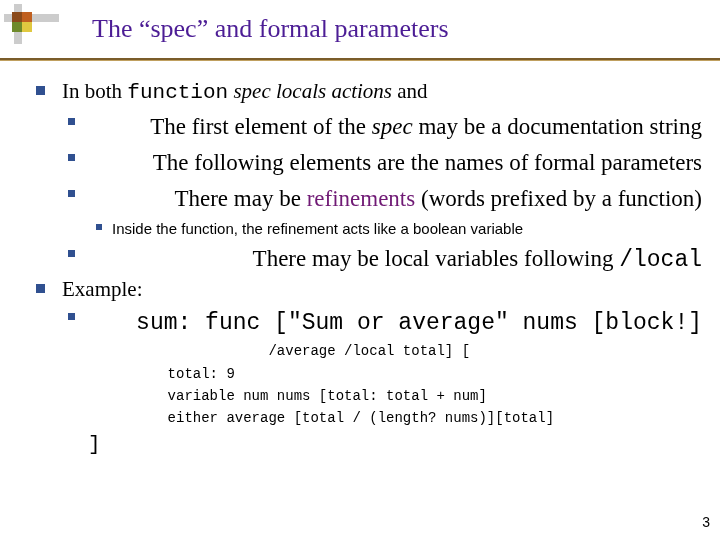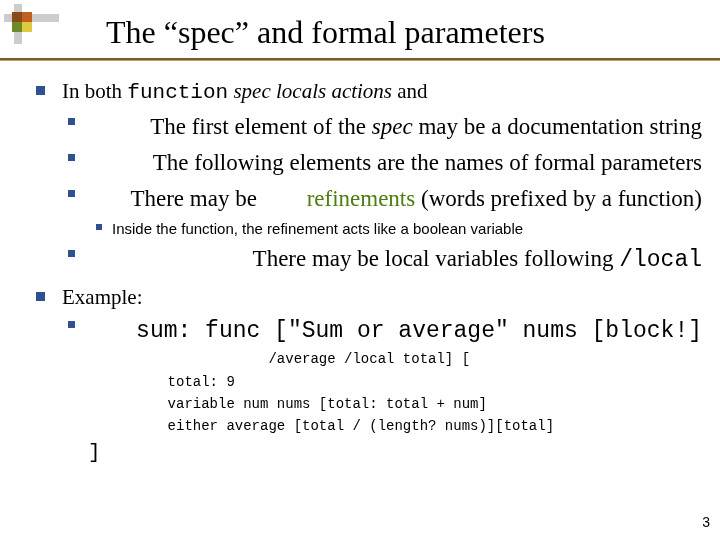--- a/index.html
+++ b/index.html
@@ -25,23 +25,23 @@
   .corner-decor .hbar { width: 55px; height: 8px; top: 10px; left: 0; }
   .corner-decor .vbar { width: 8px; height: 40px; top: 0; left: 10px; }
   .corner-decor .sq1 { position:absolute; width:10px; height:10px; background:#8a4a1a; top:8px; left:8px; }
   .corner-decor .sq2 { position:absolute; width:10px; height:10px; background:#c06020; top:8px; left:18px; }
   .corner-decor .sq3 { position:absolute; width:10px; height:10px; background:#6e8a2a; top:18px; left:8px; }
   .corner-decor .sq4 { position:absolute; width:10px; height:10px; background:#e0c840; top:18px; left:18px; }
 
   .title {
     position: absolute;
     top: 14px;
-    left: 106px;
-    font-size: 32px;
-    color: #000000;
+    left: 92px;
+    font-size: 26px;
+    color: #4c1d95;
   }
   .title-underline {
     position: absolute;
     top: 58px;
     left: 0;
     width: 720px;
     height: 3px;
     border-top: 2px solid #7a5c2a;
     border-bottom: 1px solid #c0a060;
   }
@@ -60,21 +60,21 @@
   .b1-cont { padding-left: 26px; }
 
   .b2-row { position: relative; padding-left: 52px; font-size: 23px; line-height:1.3; margin-top:6px;text-align:right; }
   .b2-row .sq { position:absolute; left:32px; top:6px; width:7px; height:7px; background:#305090; }
 
   .b3-row { position: relative; padding-left: 76px; font-size: 15px; line-height:1.3; margin-top:5px; font-family: Arial, Helvetica, sans-serif; }
   .b3-row .sq { position:absolute; left:60px; top:5px; width:6px; height:6px; background:#305090; }
 
   .mono { font-family: Liberation Mono, monospace; }
   .ital { font-style: italic; }
-  .refine { color:#4d7c0f;margin-left:44px; }
+  .refine { color:#701a75; }
 
   .code-block {
     font-family: "Courier New", Courier, monospace;
     font-size: 14px;
     line-height: 1.3;
     white-space: pre;
     padding-left: 52px;
     margin-top: 4px;
   }
   .code-indent { padding-left: 98px; }
@@ -128,21 +128,21 @@
   <div class="b3-row">
     <span class="sq"></span>
     <span>Inside the function, the refinement acts like a boolean variable</span>
   </div>
 
   <div class="b2-row">
     <span class="sq"></span>
     <span>There may be local variables following  </span><span class="mono">/local</span>
   </div>
 
-  <div class="b1-row" style="margin-top:8px">
+  <div class="b1-row" style="margin-top:0">
     <span class="sq"></span>
     <span>Example:</span>
   </div>
 
   <div class="b2-row" style="margin-top:4px">
     <span class="sq"></span>
     <span class="mono">sum: func ["Sum or average" nums [block!]</span>
   </div>
   <div class="mono code-block code-indent">                /average /local total] [</div>
   <div class="mono code-block code-indent">    total: 9</div>

